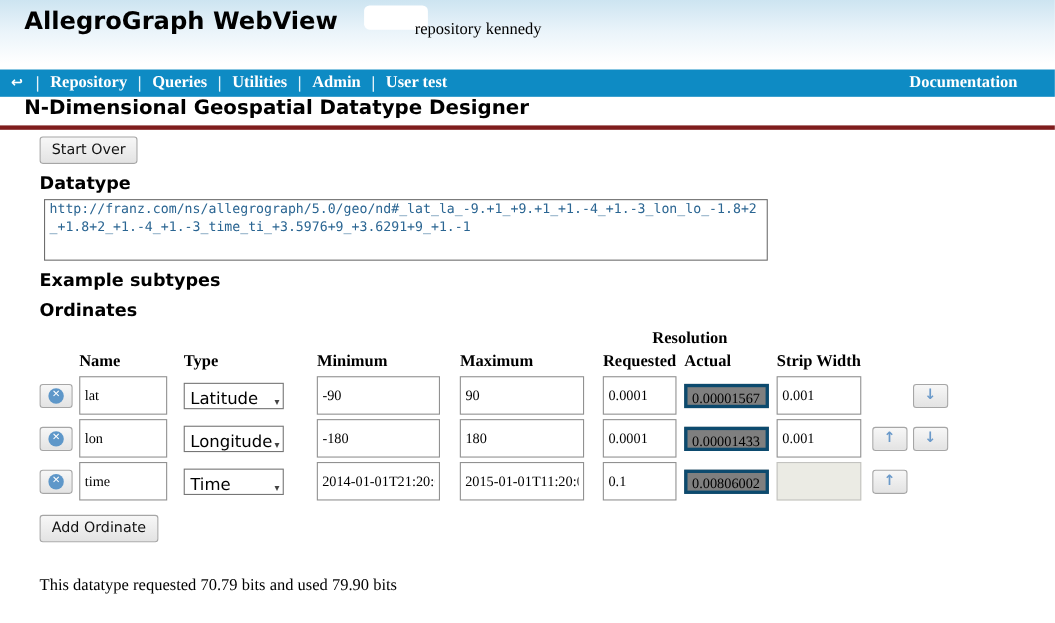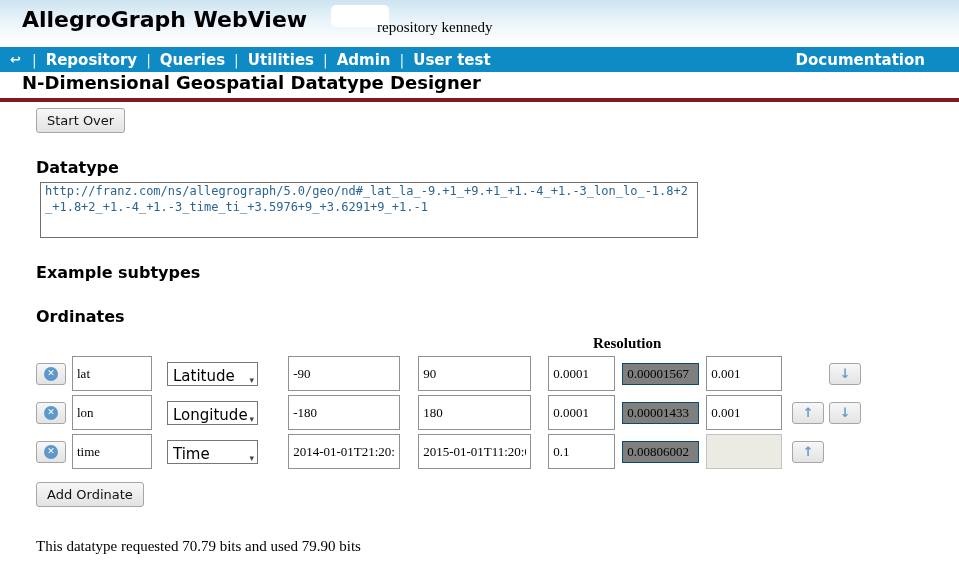--- a/index.html
+++ b/index.html
@@ -2,46 +2,46 @@
 <html><head>
 <meta charset="utf-8">
 <style>
   * { box-sizing: border-box; }
   html,body { margin:0; padding:0; }
   body {
     width:959px; height:566px; overflow:hidden; background:#fff;
     font-family:"Liberation Serif", serif; color:#000;
   }
   
-  .top-header { position:relative; height:47px;
+  .top-header { position:relative; height:63px;
     background:linear-gradient(180deg,#cde4f1 0%,#eaf4fa 45%,#ffffff 92%); }
   .app-title { position:absolute; left:22px; top:7px; margin:0;
     font:bold 22px "DejaVu Sans", sans-serif; color:#000; letter-spacing:0; }
   .smudge { position:absolute; left:331px; top:5px; width:58px; height:22px;
     background:#fff; border-radius:5px; }
   .repo-label { position:absolute; left:377px; top:19px;
     font:15px "Liberation Serif", serif; }
   
   .nav { height:25px; background:#0e8bc4; display:flex; align-items:center;
     justify-content:space-between; padding:0 34px 0 8px;
     font:bold 15px "DejaVu Sans", sans-serif; color:#fff; }
   .nav-left { display:flex; align-items:center; gap:9px; }
-  .nav-item { color:#fff; text-decoration:none; cursor:pointer; white-space:nowrap; }
+  .nav-item { color:#fff; text-decoration:none; cursor:pointer; white-space:nowrap;font-family:Liberation Serif, serif; }
   .sep { font-weight:normal; font-size:14px; opacity:.9; }
   .back { font-size:13px; cursor:pointer; padding:0 2px; }
   
   .titlebar { padding:0 0 5px 22px; border-bottom:4px solid #7f1d1d; }
   .page-title { margin:0; font:bold 18px "DejaVu Sans", sans-serif; }
   
   .content { padding-left:36px; }
   .btn { background:linear-gradient(#f7f7f7,#e3e3e3); border:1px solid #a6a6a6;
     border-radius:3px; font:13px "DejaVu Sans", sans-serif; color:#111;
     padding:4px 10px; cursor:pointer; }
   .row-gap { margin-top:6px; }
-  h3 { font:bold 16px "DejaVu Sans", sans-serif; margin:25px 0 5px; }
+  h3 { font:bold 16px "DejaVu Sans", sans-serif; margin:8px 0 5px; }
   .dt-textarea { display:block; margin:5px 0 0 4px; width:658px; height:56px;
     border:1px solid #6e6e6e; padding:1px 4px; resize:none;
     font:12px "DejaVu Sans Mono", monospace; line-height:1.32; color:#2a6592;
     overflow:hidden; outline:none; }
   ul.subtypes { list-style:circle; margin:3px 0 0; padding-left:70px; }
   ul.subtypes li { margin:3px 0; font-size:15px; }
   ul.subtypes .btn { margin-left:8px; padding:2px 9px; }
   
   table.ordinates { border-collapse:separate; border-spacing:0 4px; margin-top:2px; }
   table.ordinates th { font:bold 15px "Liberation Serif", serif; text-align:left;
@@ -60,21 +60,21 @@
   .c-up   { width:32px;  padding-right:5px  !important; }
   .c-down { width:32px; }
   .txt { width:100%; height:35px; border:1px solid #919191; padding:1px 4px;
     font:13px "Liberation Serif", serif; background:#fff; }
   .txt.disabled { background:#ebebe4; border-color:#c3c3c0; }
   .select { width:100%; height:24px; border:1px solid #767676; background:#fff;
     display:flex; align-items:flex-end; justify-content:space-between;
     padding:0 3px 0 5px; font:15px "DejaVu Sans", sans-serif; cursor:pointer; }
   .sel-label { white-space:nowrap; overflow:hidden; }
   .sel-arrow { font-size:9px; color:#444; margin-left:2px; flex:none; }
-  .actual { width:100%; height:22px; background:#7f7f7f; border:1px solid #0c4a6e;
+  .actual { width:100%; height:22px; background:#7f7f7f; border:3px solid #0c4a6e;
     color:#000; font:13px "Liberation Serif", serif; padding:2px 4px;
     white-space:nowrap; overflow:hidden; }
   .ctl { width:32px; height:22px; padding:0; display:inline-flex;
     align-items:center; justify-content:center; }
   .del-btn { width:30px; }
   .del-badge { width:14px; height:14px; border-radius:50%; background:#5e97c9;
     color:#fff; font:bold 9px "DejaVu Sans", sans-serif; display:flex;
     align-items:center; justify-content:center; line-height:1; }
   .arrow-glyph { color:#6b9aca; font:bold 13px "DejaVu Sans", sans-serif; }
   .add-row { margin-top:9px; }
@@ -122,20 +122,32 @@
 
   <h3>Ordinates</h3>
 
   <table class="ordinates">
     <tbody>
         <tr class="res-row">
       <th colspan="5"></th>
       <th colspan="2" class="res-th">Resolution</th>
       <th colspan="3"></th>
     </tr>
+    <tr class="hdr-row">
+      <th class="c-del"></th>
+      <th class="c-name">Name</th>
+      <th class="c-type">Type</th>
+      <th class="c-min">Minimum</th>
+      <th class="c-max">Maximum</th>
+      <th class="c-req">Requested</th>
+      <th class="c-act">Actual</th>
+      <th class="c-strip">Strip Width</th>
+      <th class="c-up"></th>
+      <th class="c-down"></th>
+    </tr>
 
     <tr>
       <td class="c-del"><button class="btn ctl del-btn">
               <span class="del-badge">✕</span>
             </button></td>
       <td class="c-name"><input class="txt" value="lat" style=""></td>
       <td class="c-type">
             <div class="select">
               <span class="sel-label">Latitude</span>
               <span class="sel-arrow">▾</span>

